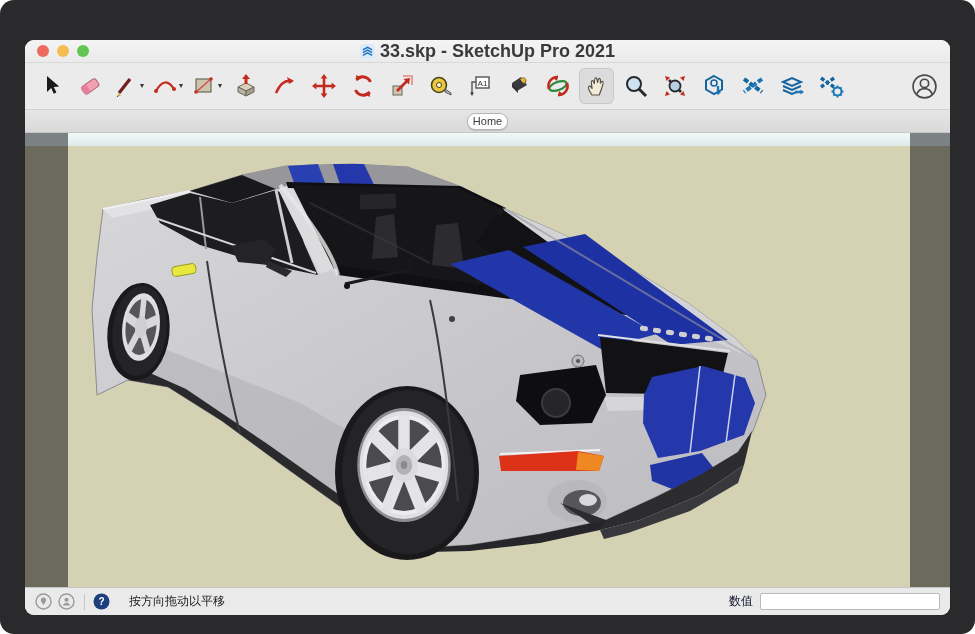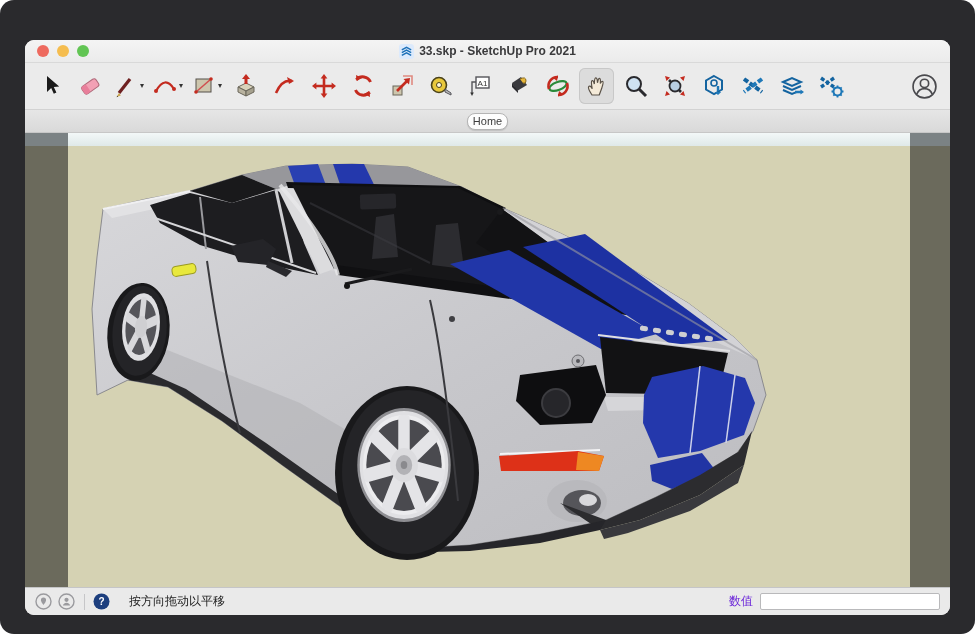--- a/index.html
+++ b/index.html
@@ -6,21 +6,21 @@
   .stage{position:relative;width:975px;height:634px;background:#ffffff;overflow:hidden;}
   .bezel{position:absolute;inset:0;background:#2a2a2d;border-radius:14px;}
   .window{position:absolute;left:25px;top:40px;width:925px;height:575px;background:#ececec;
           border-radius:9px;overflow:hidden;display:flex;flex-direction:column;}
   
   .titlebar{height:22px;background:linear-gradient(#f4f4f4,#ebebeb);display:flex;align-items:center;
             position:relative;flex:0 0 auto;border-bottom:1px solid #d9d9d9;}
   .lights{display:flex;gap:8px;margin-left:12px;}
   .light{width:12px;height:12px;border-radius:50%;}
   .apptitle{position:absolute;left:0;right:0;display:flex;justify-content:center;align-items:center;gap:5px;
-            font-size:12px;font-weight:bold;color:#3a3a3c;pointer-events:none;}
+            font-size:18px;font-weight:bold;color:#3a3a3c;pointer-events:none;}
   
   .toolbar{height:46px;background:#ebebeb;display:flex;align-items:center;padding:0 12px 0 8px;
            flex:0 0 auto;border-bottom:1px solid #d2d2d2;}
   .tools{display:flex;align-items:center;gap:4px;}
   .tool{width:35px;height:36px;display:flex;align-items:center;justify-content:center;border:0;background:transparent;
         border-radius:6px;padding:0;position:relative;}
   .tool.selected{background:#dcdcdc;box-shadow:inset 0 0 0 1px #c8c8c8;}
   .tool .caret{font-size:8px;color:#333;margin-left:1px;line-height:1;}
   .tool svg{display:block;}
   .spacer{flex:1;}
@@ -38,21 +38,21 @@
   .viewport{flex:1;position:relative;background:#d5d2b3;overflow:hidden;}
   .sky{position:absolute;top:0;left:0;right:0;height:13px;background:linear-gradient(#f3f8f8,#dfe9e9);}
   .viewport svg{position:absolute;left:0;top:0;}
   
   .statusbar{height:27px;background:#eaeaea;border-top:1px solid #c5c5c7;display:flex;align-items:center;
              padding:0 10px;flex:0 0 auto;font-size:12px;color:#1c1c1c;}
   .sicon{background:transparent;border:0;padding:0;margin-right:6px;display:flex;align-items:center;}
   .sdivider{width:1px;height:16px;background:#c6c6c8;margin:0 8px 0 3px;}
   .smsg{margin-left:13px;}
   .meas{margin-left:auto;display:flex;align-items:center;gap:7px;}
-  .meas label{color:#6d28d9;}
+  .meas label{color:#0f172a;}
   .meas input{width:180px;height:17px;border:1px solid #b9b9bb;background:#ffffff;border-radius:2px;
               font-size:11px;padding:0 4px;box-sizing:border-box;}
 </style>
 </head>
 <body>
 
 <div class="stage">
   <div class="bezel"></div>
 
   <div class="window">

